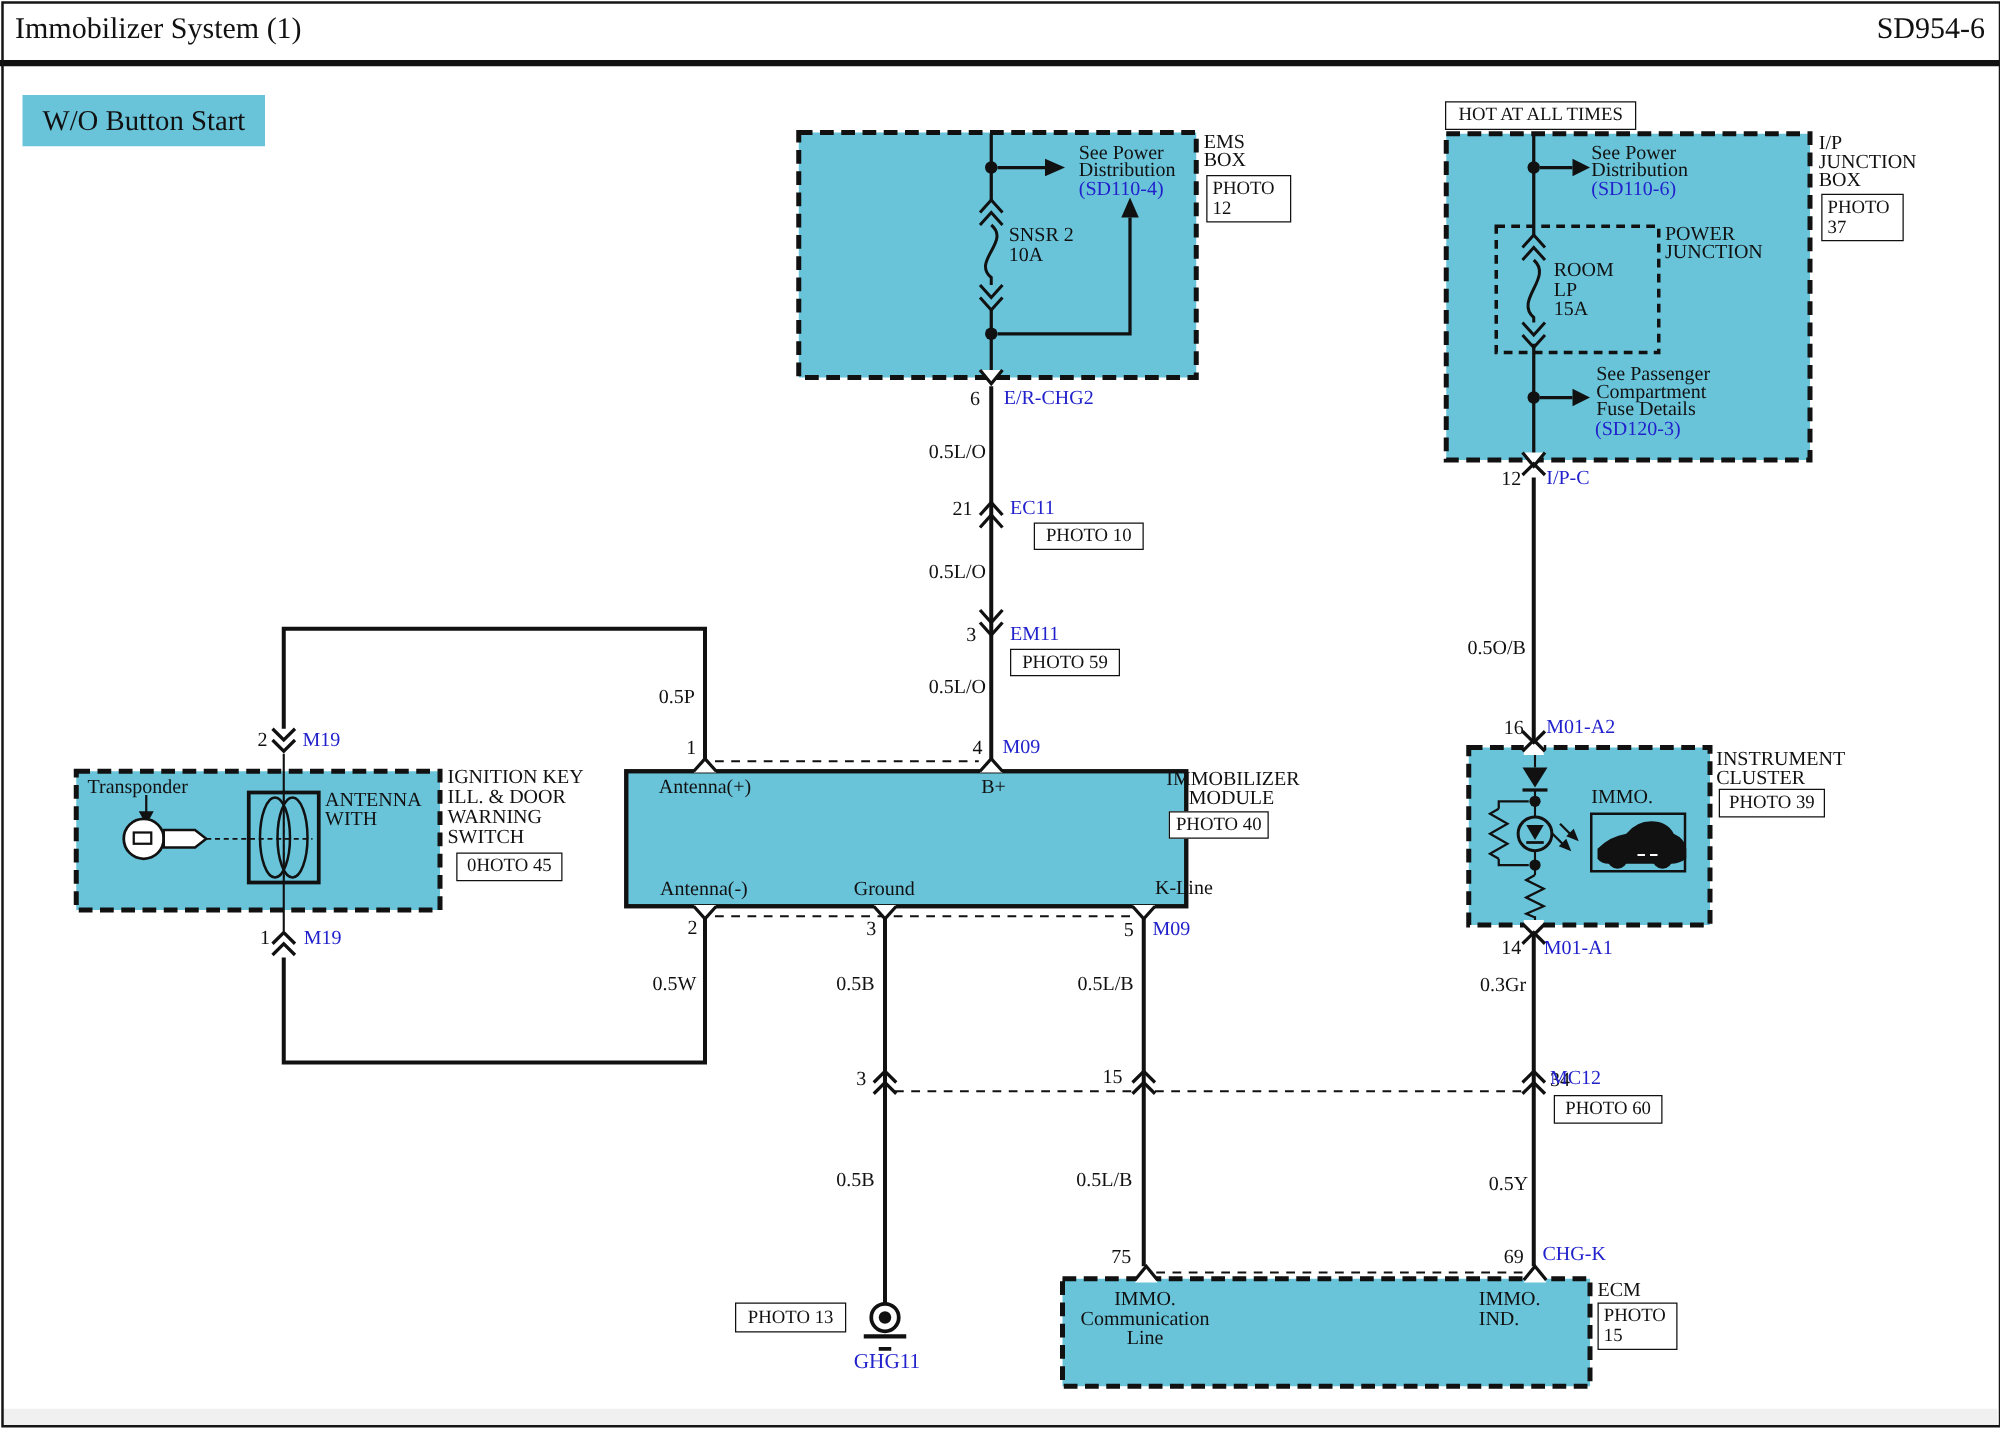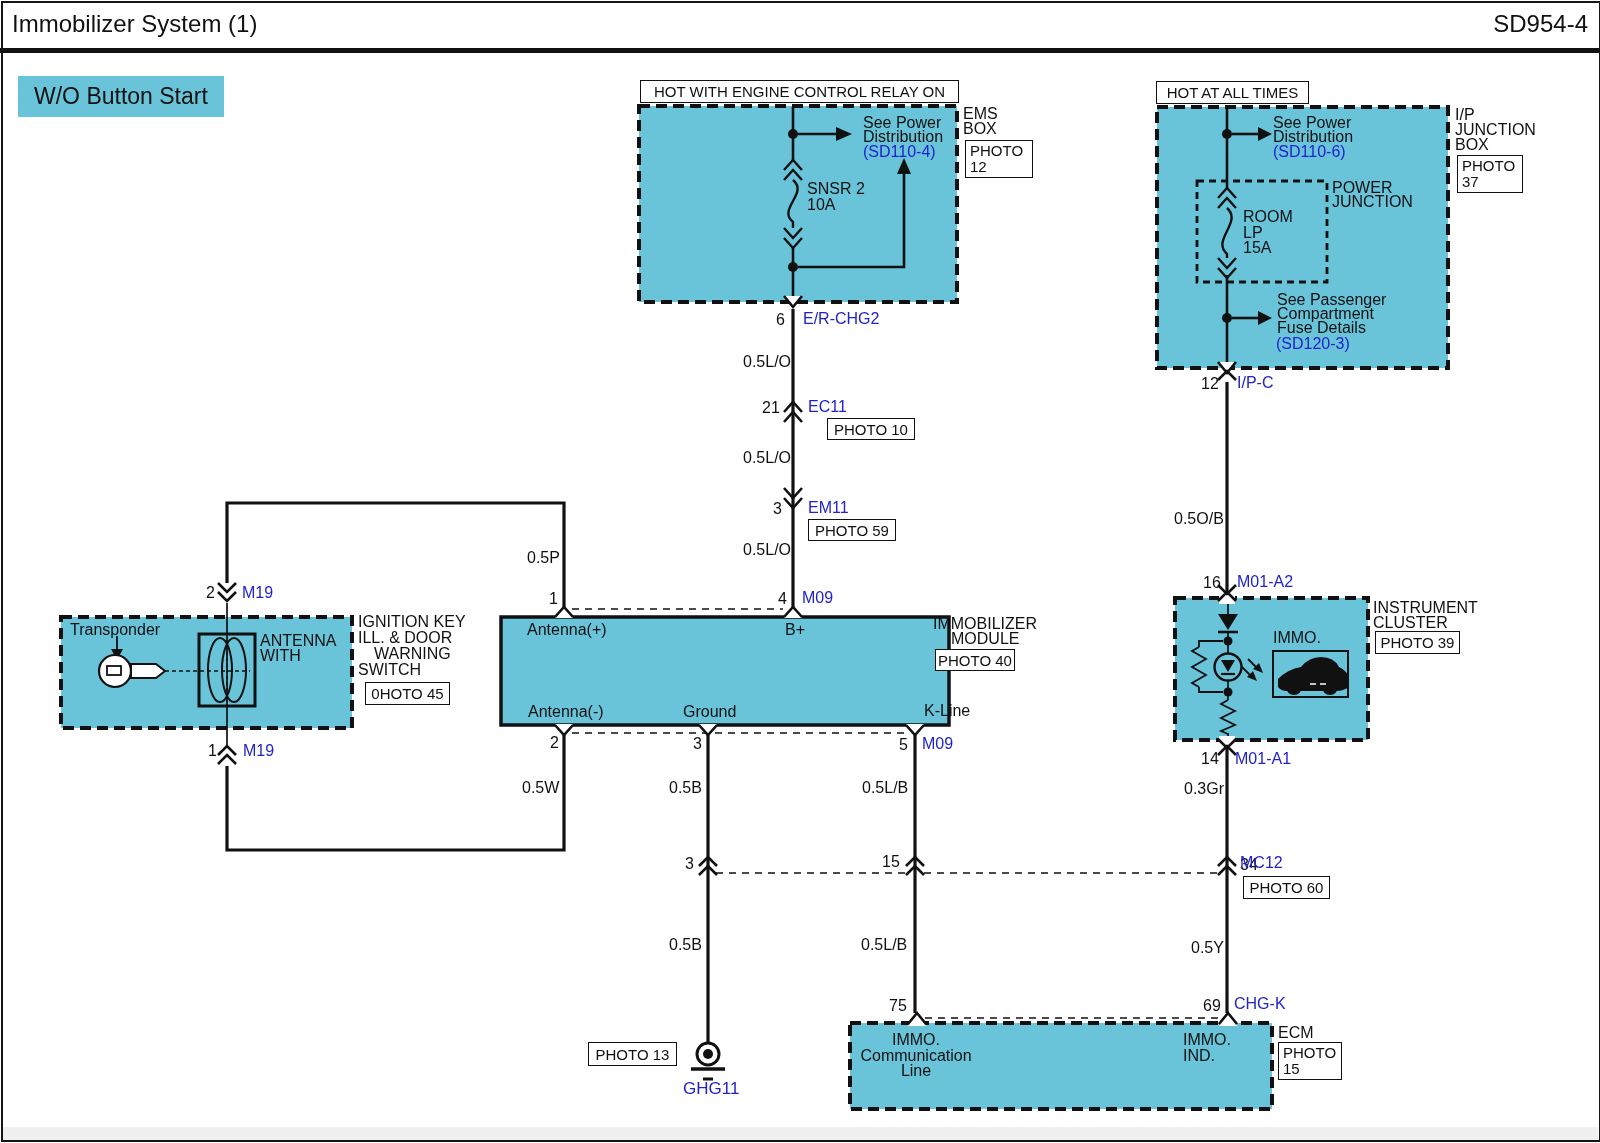--- a/index.html
+++ b/index.html
@@ -1,17 +1,17 @@
 <!DOCTYPE html>
 <html><head>
 <meta charset="utf-8">
 <style>
   html,body{margin:0;padding:0;background:#fff;}
   #page{position:relative;width:1600px;height:1143px;background:#fff;overflow:hidden;
-        font-family:Liberation Sans, sans-serif;color:#111;}
+        font-family:Liberation Serif, serif;color:#111;}
   #diagram-svg{position:absolute;left:0;top:0;z-index:0;}
   .lbl{position:absolute;z-index:2;font-size:16px;line-height:1.05;white-space:nowrap;color:#111;}
   .blue{color:#2222CC;}
   .banner{position:absolute;z-index:2;background:#fff;border:1.6px solid #111;
           display:flex;align-items:center;justify-content:center;font-size:15px;white-space:nowrap;}
   .pbox{position:absolute;z-index:2;background:#fff;border:1.6px solid #111;
         display:flex;align-items:center;justify-content:center;font-size:15px;white-space:nowrap;}
   .pbox2{position:absolute;z-index:2;background:#fff;border:1.6px solid #111;
         display:flex;flex-direction:column;align-items:flex-start;justify-content:center;
         padding-left:4px;font-size:15px;line-height:16px;white-space:nowrap;}
@@ -185,27 +185,26 @@
       <circle cx="708" cy="1054" r="11" fill="#fff" stroke="#111" stroke-width="3"></circle>
       <circle cx="708" cy="1054" r="5" fill="#111"></circle>
       <path d="M691,1069 H725" stroke="#111" stroke-width="3.4"></path>
       <path d="M703,1079 H713" stroke="#111" stroke-width="3"></path>
     </g>
   </svg>
 
   <div class="botgrey"></div>
   <div class="titlebar">
     <div class="title">Immobilizer System (1)</div>
-    <div class="code">SD954-4</div>
+    <div class="code">SD954-6</div>
   </div>
   <div class="sep"></div>
   <div class="variant">W/O Button Start</div>
   <div class="pageborder"></div>
 
-  <div class="banner" style="left:640px;top:80px;width:317px;height:21px">HOT WITH ENGINE CONTROL RELAY ON</div>
   <div class="lbl" style="left:863px;top:115px">See Power</div>
   <div class="lbl" style="left:863px;top:129px">Distribution</div>
   <div class="lbl blue" style="left:863px;top:144px">(SD110-4)</div>
   <div class="lbl" style="left:807px;top:181px">SNSR 2</div>
   <div class="lbl" style="left:807px;top:197px">10A</div>
   <div class="lbl" style="left:963px;top:106px">EMS</div>
   <div class="lbl" style="left:963px;top:121px">BOX</div>
   <div class="pbox2" style="left:965px;top:140px;width:62px;height:36px">
     <span>PHOTO</span>
     <span>12</span>
@@ -238,21 +237,21 @@
   <div class="lbl" style="left:550px;top:735px">2</div>
   <div class="lbl" style="left:693px;top:736px">3</div>
   <div class="lbl" style="left:899px;top:737px">5</div>
   <div class="lbl blue" style="left:922px;top:736px">M09</div>
 
   <div class="lbl" style="left:70px;top:622px">Transponder</div>
   <div class="lbl" style="left:260px;top:633px">ANTENNA</div>
   <div class="lbl" style="left:260px;top:648px">WITH</div>
   <div class="lbl" style="left:358px;top:614px">IGNITION KEY</div>
   <div class="lbl" style="left:358px;top:630px">ILL. &amp; DOOR</div>
-  <div class="lbl" style="left:374px;top:646px">WARNING</div>
+  <div class="lbl" style="left:358px;top:646px">WARNING</div>
   <div class="lbl" style="left:358px;top:662px">SWITCH</div>
   <div class="pbox" style="left:365px;top:682px;width:83px;height:21px">0HOTO 45</div>
   <div class="lbl" style="left:206px;top:585px">2</div>
   <div class="lbl blue" style="left:242px;top:585px">M19</div>
   <div class="lbl" style="left:208px;top:743px">1</div>
   <div class="lbl blue" style="left:243px;top:743px">M19</div>
   <div class="lbl" style="left:522px;top:780px">0.5W</div>
 
   <div class="lbl" style="left:669px;top:780px">0.5B</div>
   <div class="lbl" style="left:685px;top:856px">3</div>

